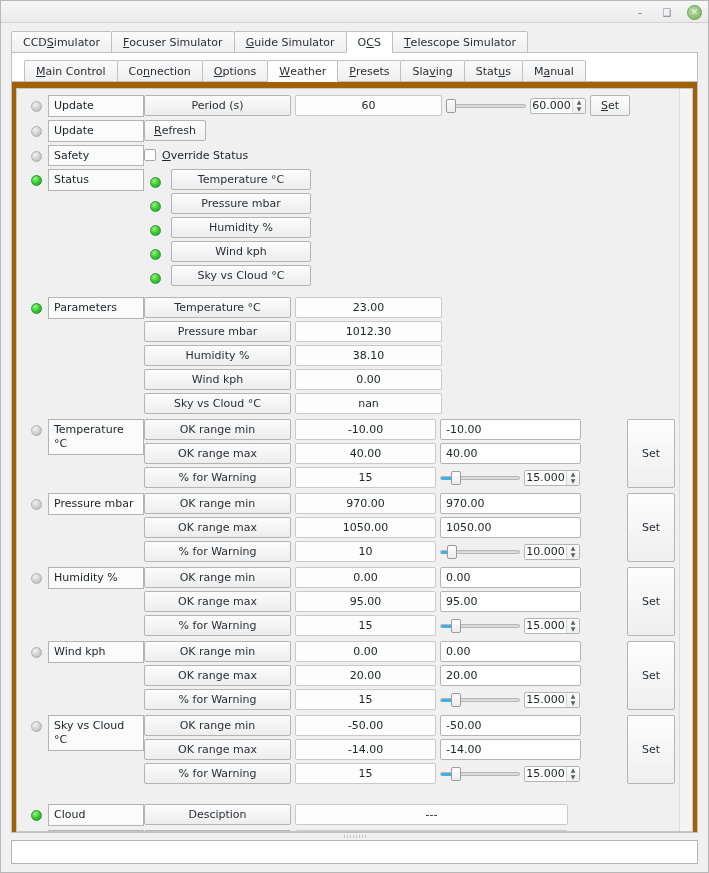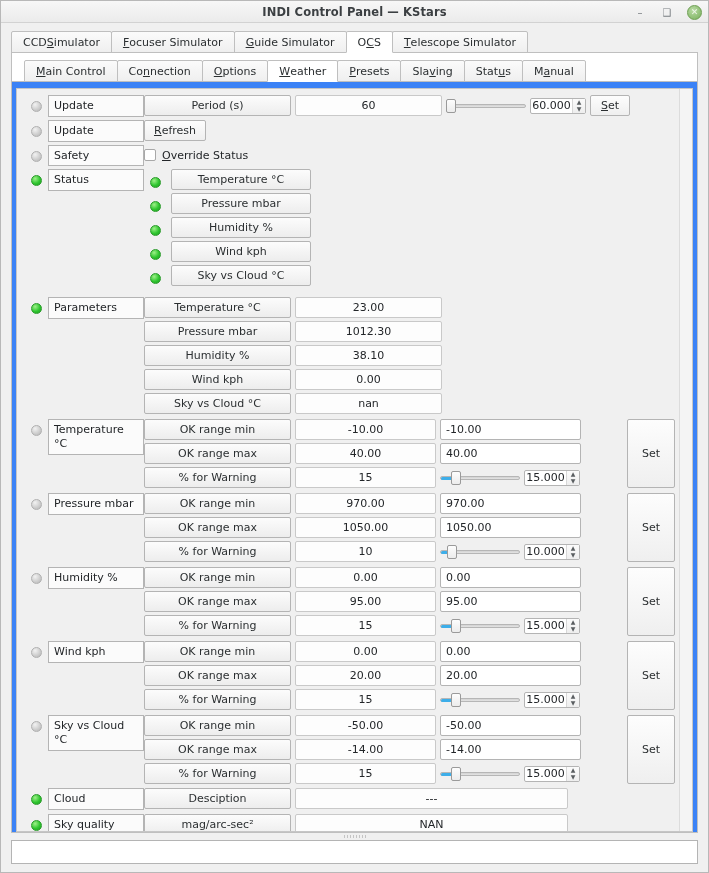--- a/index.html
+++ b/index.html
@@ -43,21 +43,21 @@
   .tab.sel { background:#fff; border-bottom-color:#fff; position:relative; z-index:3; }
   .tab u { text-decoration:underline; }
 
   .outer-pane { flex:1 1 auto; margin:0 10px 0 10px; margin-top:-1px;
                 border:1px solid #bfbfbf; background:#fff;
                 display:flex; flex-direction:column; min-height:0; }
 
   
   .inner-tabstrip { padding:7px 0 0 12px; background:#fff; flex:0 0 auto; }
   .inner-pane { flex:1 1 auto; margin:0; margin-top:-1px;
-                border-top:1px solid #bfbfbf; background:#3b82f6;
+                border-top:1px solid #bfbfbf; background:#a16207;
                 display:flex; flex-direction:column; min-height:0; }
 
   
   .scrollhost { flex:1 1 auto; display:flex; min-height:0;
                 margin:6px 4px 0 4px; border:1px solid #c6c6c6; background:#f0f0f0; }
   .scrollinner { flex:1 1 auto; overflow:hidden; padding:6px 4px 8px 8px; }
   .vscroll { flex:0 0 13px; background:#f4f4f4; border-left:1px solid #dcdcdc; }
 
   
   .prow { display:flex; align-items:flex-start; margin-bottom:3px; }
@@ -138,21 +138,20 @@
   .splitter span { width:22px; height:3px;
         background:repeating-linear-gradient(90deg,#c4c4c4 0 1px,transparent 1px 3px); }
   .bottompane { flex:0 0 24px; margin:0 10px 8px 10px; border:1px solid #b4b4b4; background:#fff; }
 </style>
 </head>
 <body>
 
 <div id="window">
 
   <div class="titlebar">
-    <span class="title-text">INDI Control Panel — KStars</span>
     <div class="win-btns">
       <div class="wb">–</div>
       <div class="wb">❑</div>
       <div class="wb wb-close">✕</div>
     </div>
   </div>
 
   <div class="tabstrip">
     <div class="tabrow" id="device-tabs">
         <div class="tab">CCD <u>S</u>imulator</div>
@@ -456,21 +455,21 @@
                         </div>
                       </div>
                     </div>
                   </div>
                   <div class="setbtn">Set</div>
                 </div>
               </div>
             </div>
 
           <div id="extra-rows">
-              <div class="prow" style="margin-top: 4px;">
+              <div class="prow" style="margin-top: 20px;">
                 <div class="led green"></div>
                 <div class="namebox">Cloud</div>
                 <div class="fields">
                   <div class="frow">
                     <div class="btnlabel w-label">Desciption</div>
                     <div class="ro w-ro-wide">---</div>
                   </div>
                 </div>
               </div>
               <div class="prow" style="margin-top: 4px;">

